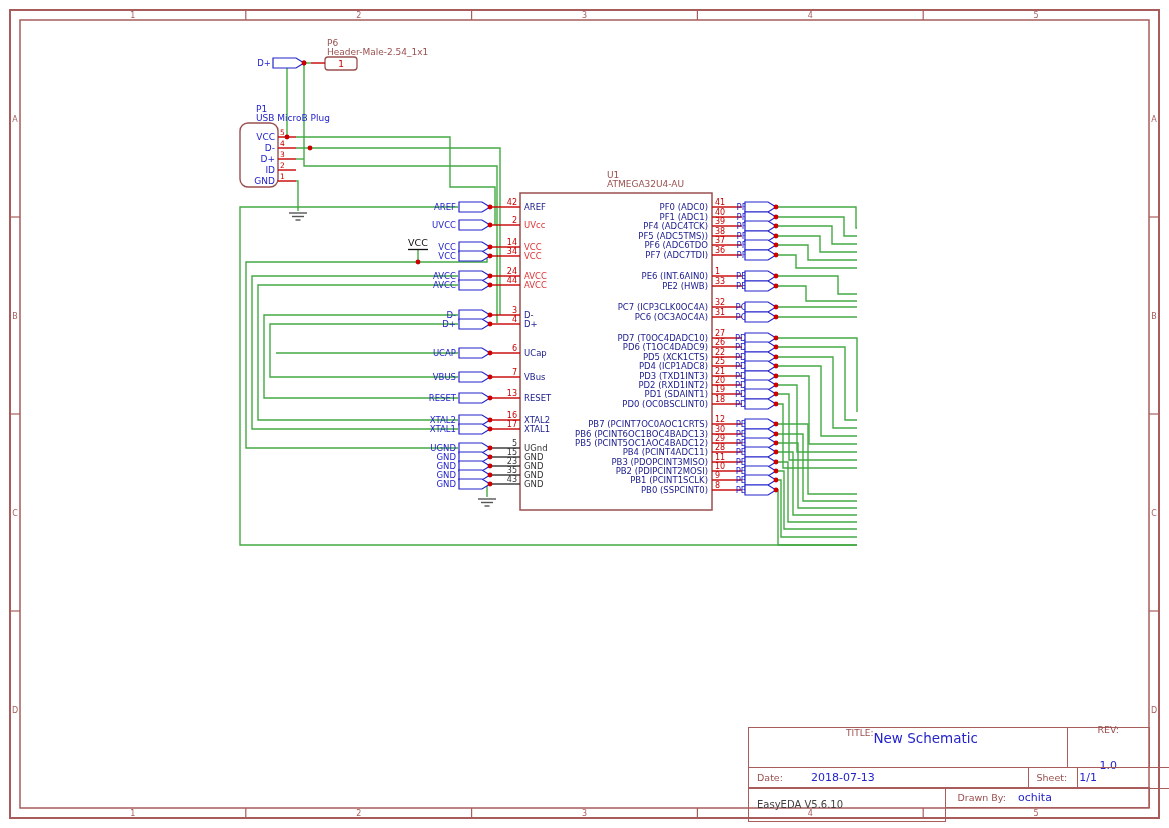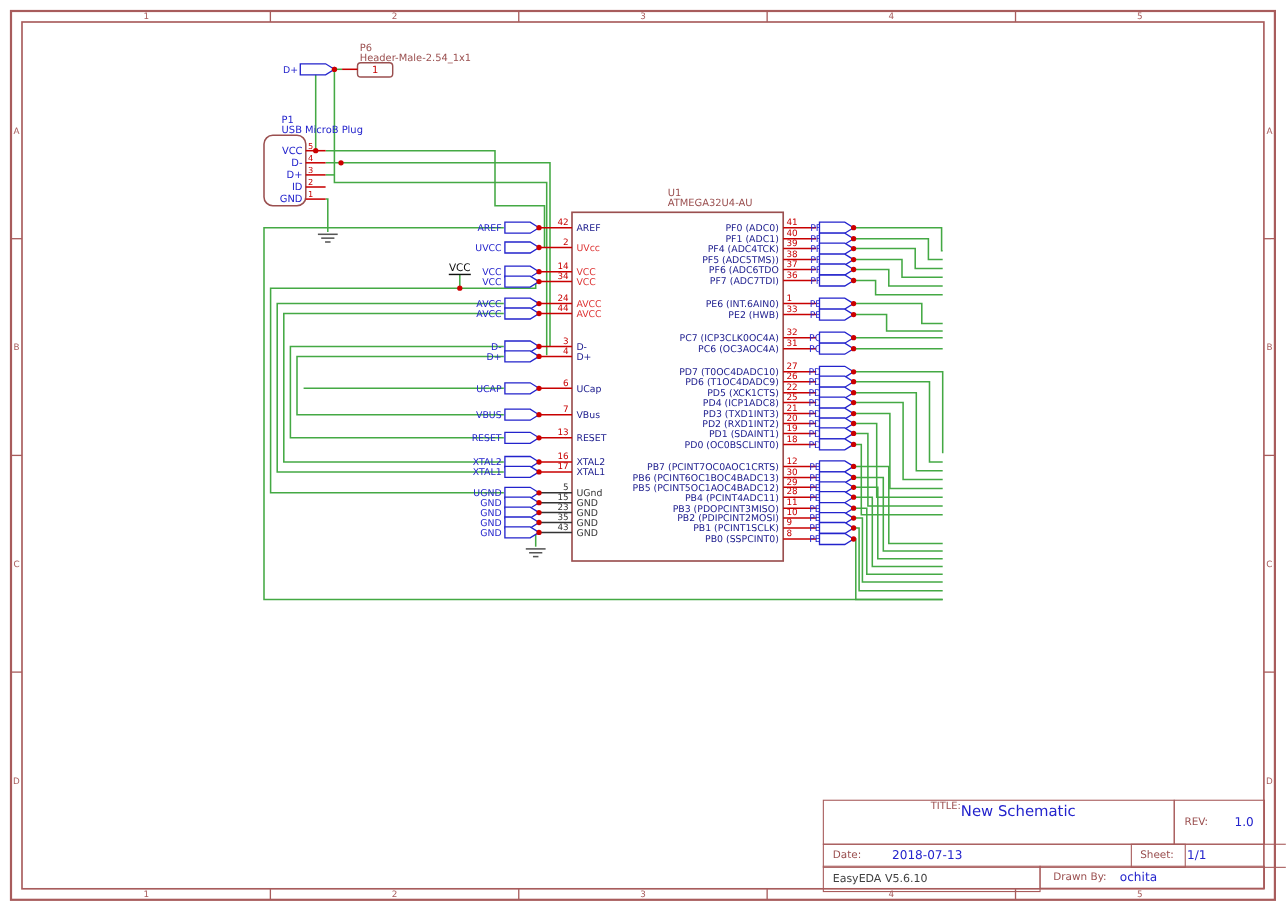--- a/index.html
+++ b/index.html
@@ -595,33 +595,33 @@
         <text x="418" y="246" font-size="9.5" fill="#111111" text-anchor="middle">VCC</text>
         <line x1="408" y1="249.5" x2="428" y2="249.5" stroke="#111111" stroke-width="1.3"></line>
       </g>
     </svg>
 
   <div>
     <div class="tb-cell tb-title-cell" style="left:748px;top:727px;width:320px;height:41px;">
       <div class="tb-title-label">TITLE:</div>
       <div class="tb-title-value">New Schematic</div>
     </div>
-    <div class="tb-cell" style="left:1066.5px;top:727px;width:83.5px;height:41px;justify-content:center;gap:24px;">
+    <div class="tb-cell" style="left:1066.5px;top:727px;width:83.5px;height:41px;justify-content:center;gap:24px;flex-direction:column;">
       <span class="tb-label">REV:</span>
       <span class="tb-value">1.0</span>
     </div>
     <div class="tb-cell" style="left:748px;top:766.5px;width:330px;height:22px;">
       <span class="tb-label" style="margin-left:8px;">Date:</span>
       <span class="tb-value" style="margin-left:28px;">2018-07-13</span>
     </div>
     <div class="tb-cell" style="left:1027.5px;top:766.5px;width:148px;height:22px;">
       <span class="tb-label" style="margin-left:8px;">Sheet:</span>
       <span class="tb-value" style="margin-left:12px;">1/1</span>
     </div>
-    <div class="tb-cell" style="left:748px;top:787px;width:198px;height:24px;">
+    <div class="tb-cell" style="left:748px;top:787px;width:198px;height:35px;">
       <span class="tb-soft" style="margin-left:8px;">EasyEDA V5.6.10</span>
     </div>
     <div class="tb-cell" style="left:944.5px;top:787px;width:205.5px;height:21px;">
       <span class="tb-label" style="margin-left:12px;">Drawn By:</span>
       <span class="tb-value" style="margin-left:12px;">ochita</span>
     </div>
   </div>
 </div>
 
 </body></html>

